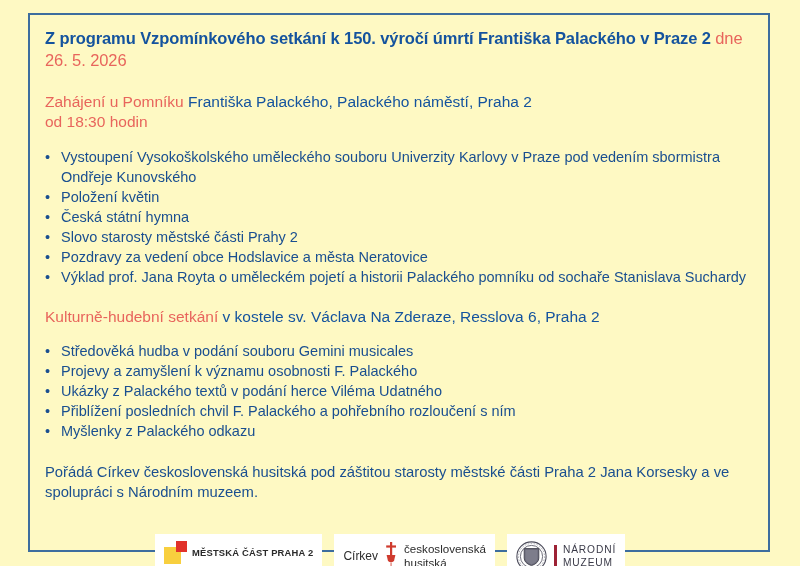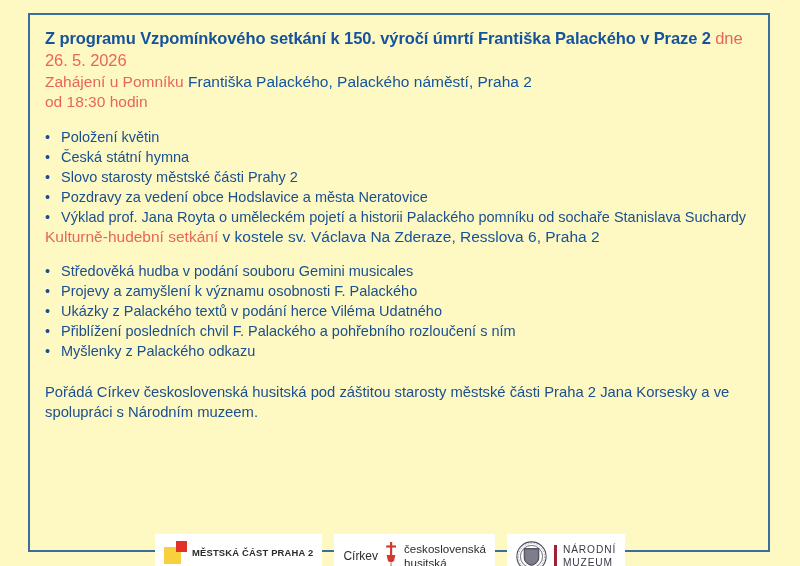--- a/index.html
+++ b/index.html
@@ -44,20 +44,21 @@
     margin: 0 0 0 0;
   }
   .title .date {
     color: #e8655c;
     font-weight: normal;
   }
   .section-head {
     font-size: 15.5px;
     line-height: 1.33;
     color: #14539e;
+    margin-top: 20px;
   }
   .section-head .red {
     color: #e8655c;
   }
   .section-head .time {
     color: #e8655c;
     display: block;
   }
   ul.items {
     list-style: none;
@@ -188,20 +189,23 @@
     <div class="title">
       <span>Z programu Vzpomínkového setkání k 150. výročí úmrtí Františka Palackého v Praze 2</span><span class="date"> dne 26. 5. 2026</span>
     </div>
 
     <div class="section-head">
       <span class="red">Zahájení u Pomníku</span><span> Františka Palackého, Palackého náměstí, Praha 2</span>
       <span class="time">od 18:30 hodin</span>
     </div>
 
     <ul class="items">
+      <li>
+          <span class="cont">Vystoupení Vysokoškolského uměleckého souboru Univerzity Karlovy v Praze pod vedením sbormistra Ondřeje Kunovského</span>
+        </li>
       <li>
           <span class="cont">Položení květin</span>
         </li>
       <li>
           <span class="cont">Česká státní hymna</span>
         </li>
       <li>
           <span class="cont">Slovo starosty městské části Prahy 2</span>
         </li>
       <li>

